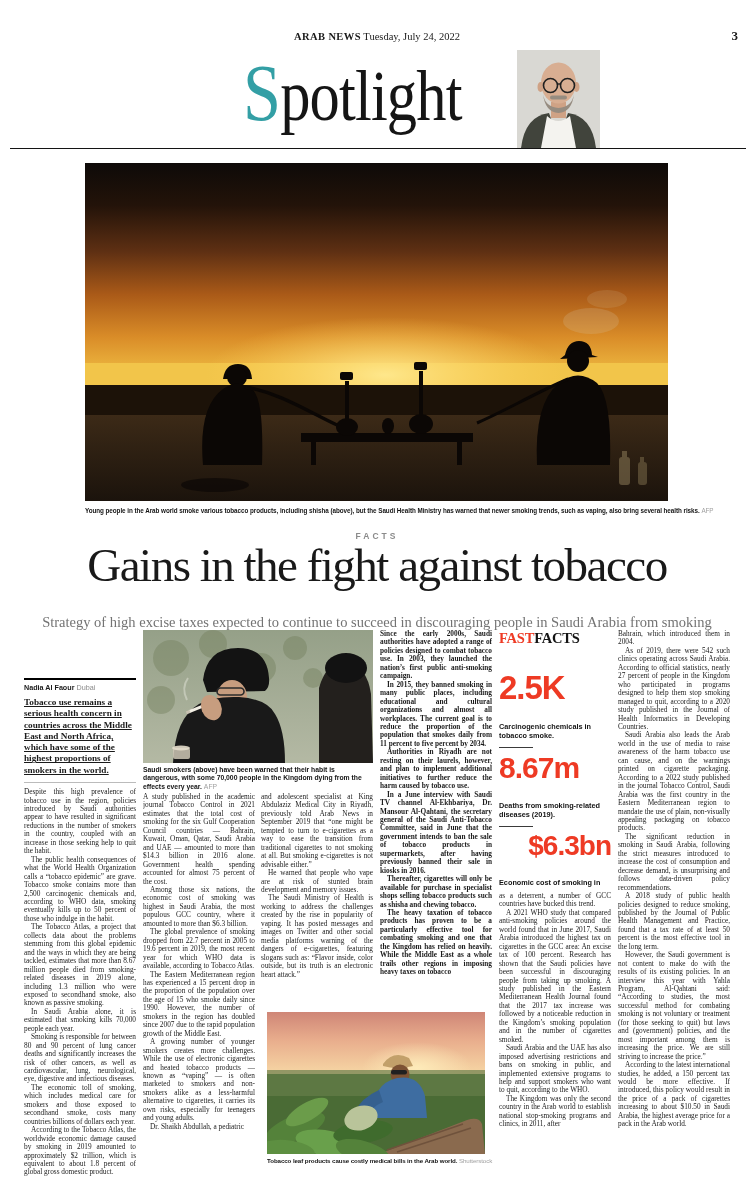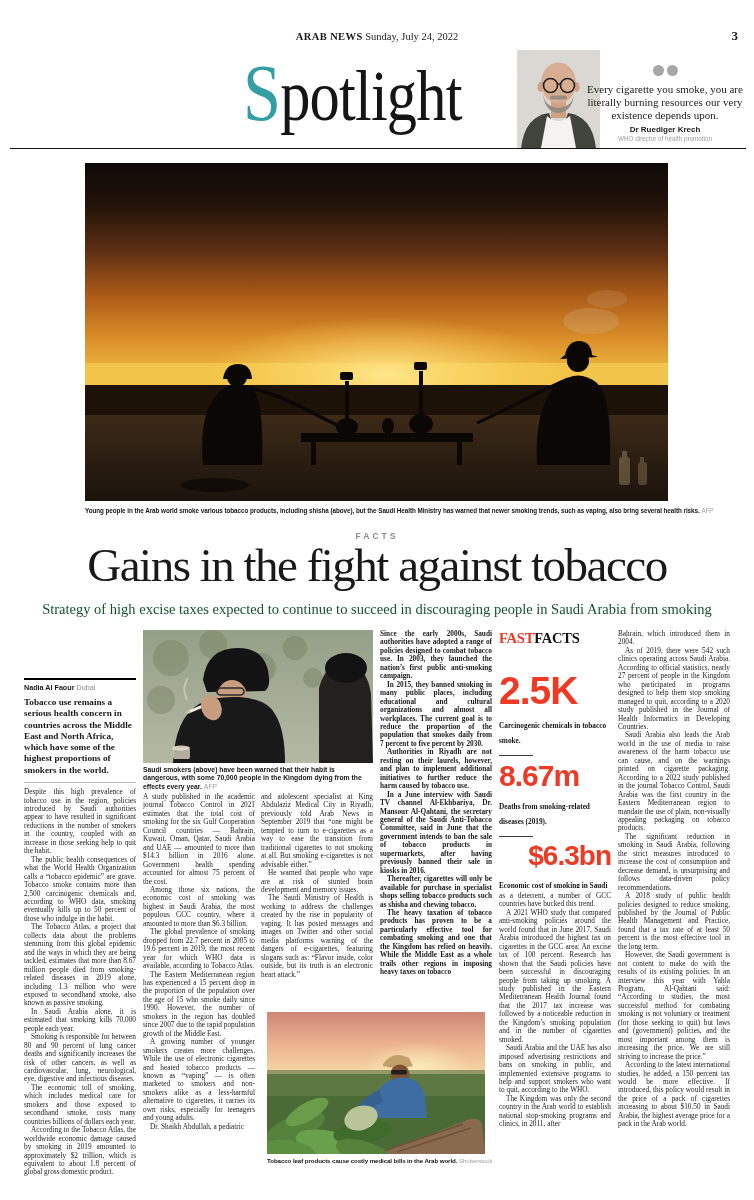--- a/index.html
+++ b/index.html
@@ -28,56 +28,56 @@
   .caption{font-family:"Liberation Sans",sans-serif;font-weight:bold;color:#141414;}
   .credit{color:#9f9f9f;font-weight:normal;}
   .main-caption{position:absolute;left:85px;top:507px;width:660px;font-size:6.3px;white-space:nowrap;letter-spacing:-.05px;}
 
   
   .kicker{position:absolute;top:531px;left:0;width:754px;text-align:center;
         font-family:"Liberation Sans",sans-serif;font-weight:bold;font-size:8.5px;
         letter-spacing:3px;color:#8b8b8b;}
   .headline{position:absolute;top:540px;left:10px;right:10px;text-align:center;
         font-size:47px;font-weight:400;letter-spacing:-1.5px;color:#191919;line-height:1.1;}
-  .subhead{position:absolute;top:601px;left:10px;right:10px;text-align:center;font-size:14.5px;color:#14532d;}
+  .subhead{position:absolute;top:614px;left:10px;right:10px;text-align:center;font-size:14.5px;color:#737373;}
 
   
   .article-body{position:absolute;left:24px;top:630px;width:706px;height:545px;}
   .col{position:absolute;width:112px;overflow:hidden;}
   .col p{margin:0;font-size:7.3px;line-height:8.45px;text-align:justify;}
   .col p + p{text-indent:7px;}
 
   .byline-rule{border-top:2.5px solid #000;margin-bottom:3px;}
   .byline{font-family:"Liberation Sans",sans-serif;font-size:7.2px;margin-bottom:5px;}
   .byline .name{font-weight:bold;}
   .byline .loc{color:#8a8a8a;}
-  .lead-par{font-weight:bold;font-size:9.2px;line-height:11.3px;margin:0 0 6px 0;}
+  .lead-par{font-weight:bold;font-size:9.2px;line-height:11.3px;margin:0 0 6px 0;text-decoration:underline;}
   .lead-rule{border-top:1px solid #bbb;margin-bottom:5px;}
 
   .inset-photo{position:absolute;overflow:hidden;}
   .photo2-caption{position:absolute;left:119px;top:136px;width:230px;font-size:6.8px;line-height:8.4px;}
   .photo3-caption{position:absolute;left:243px;top:527px;width:240px;font-size:6.2px;white-space:nowrap;letter-spacing:-.1px;}
 
   
   .fastfacts{position:absolute;left:475px;top:0;width:112px;height:258px;overflow:hidden;}
   .ff-title{font-size:14.5px;font-weight:bold;letter-spacing:-.2px;margin-bottom:24px;color:#141414;}
   .ff-title .accent{color:#EE3A24;}
   .ff-value{font-family:"Liberation Sans",sans-serif;font-weight:bold;color:#EE3A24;line-height:1;letter-spacing:-1px;}
-  .ff-label{font-family:Liberation Serif, serif;font-weight:bold;font-size:7.3px;line-height:15px;color:#141414;margin-top:8px;}
+  .ff-label{font-family:Liberation Sans, sans-serif;font-weight:bold;font-size:7.3px;line-height:9px;color:#141414;margin-top:18px;}
   .ff-rule{width:34px;border-top:1.2px solid #3a3a3a;margin:7px 0 5px 0;}
-  .v1{font-size:39px;} .v2{font-size:30px;} .v3{font-size:28px;text-align:right;} .v4{font-size:24px;}
+  .v1{font-size:33px;} .v2{font-size:30px;} .v3{font-size:28px;text-align:right;} .v4{font-size:24px;}
 </style>
 </head>
 <body>
 
 <div class="page">
 
   <div class="topbar">
     <span class="paper">ARAB NEWS</span>
-    <span>Sunday, July 24, 2022</span>
+    <span>Tuesday, July 24, 2022</span>
   </div>
   <div class="pagenum">3</div>
 
   <div class="masthead-title"><span class="cap">S</span><span>potlight</span></div>
 
   <svg class="headshot" viewBox="0 0 83 98" xmlns="http://www.w3.org/2000/svg">
     <rect x="0" y="0" width="83" height="98" fill="#d9d8d3"></rect>
     <path d="M4 98 Q8 66 32 63 L36 74 L30 98 Z" fill="#41443c"></path>
     <path d="M79 98 Q75 66 51 63 L47 74 L53 98 Z" fill="#41443c"></path>
     <path d="M24 98 L30 66 Q41 76 53 66 L59 98 Z" fill="#f4f3ef"></path>
@@ -85,26 +85,20 @@
     <ellipse cx="41.5" cy="33" rx="17.5" ry="20.5" fill="#d8ae92"></ellipse>
     <ellipse cx="23.5" cy="37" rx="3" ry="5" fill="#cfa285"></ellipse>
     <ellipse cx="59.5" cy="37" rx="3" ry="5" fill="#cfa285"></ellipse>
     <path d="M26 44 Q28 62 41.5 63 Q55 62 57 44 Q55 57 41.5 58 Q28 57 26 44 Z" fill="#968c80"></path>
     <rect x="33" y="45.5" width="17" height="4" rx="2" fill="#968c80"></rect>
     <circle cx="33.5" cy="35.5" r="7" fill="none" stroke="#202020" stroke-width="1.6"></circle>
     <circle cx="50.5" cy="35.5" r="7" fill="none" stroke="#202020" stroke-width="1.6"></circle>
     <line x1="40.5" y1="34" x2="43.5" y2="34" stroke="#202020" stroke-width="1.4"></line>
   </svg>
 
-  <div class="quoteblock">
-    <span class="quote-icon"></span><span class="quote-icon"></span>
-    <div class="quote-text">Every cigarette you smoke, you are literally burning resources our very existence depends upon.</div>
-    <div class="quote-author">Dr Ruediger Krech</div>
-    <div class="quote-role">WHO director of health promotion</div>
-  </div>
 
   <div class="masthead-rule"></div>
 
   <svg class="main-photo" viewBox="0 0 583 338" xmlns="http://www.w3.org/2000/svg">
     <defs>
       <linearGradient id="sky" x1="0" y1="0" x2="0" y2="1">
         <stop offset="0" stop-color="#0e0a08"></stop>
           <stop offset=".2" stop-color="#231309"></stop>
         <stop offset=".42" stop-color="#5f3013"></stop>
           <stop offset=".62" stop-color="#aa5a18"></stop>
@@ -270,21 +264,21 @@
       <path d="M112 78 Q94 86 88 100 L98 106 Q106 94 116 90 Z" fill="#35608f"></path>
       <ellipse cx="94" cy="106" rx="17" ry="12" fill="#b9c49a" transform="rotate(-18 94 106)"></ellipse>
     </svg>
     <div class="caption photo3-caption">
       <span>Tobacco leaf products cause costly medical bills in the Arab world.</span>
       <span class="credit">Shutterstock</span>
     </div>
 
     <div class="col" style="left:356px;top:0;height:380px;font-weight:bold;">
         <p>Since the early 2000s, Saudi authorities have adopted a range of policies designed to combat tobacco use. In 2003, they launched the nation’s first public anti-smoking campaign.</p>
-        <p>In 2015, they banned smoking in many public places, including educational and cultural organizations and almost all workplaces. The current goal is to reduce the proportion of the population that smokes daily from 7 percent to five percent by 2030.</p>
+        <p>In 2015, they banned smoking in many public places, including educational and cultural organizations and almost all workplaces. The current goal is to reduce the proportion of the population that smokes daily from 11 percent to five percent by 2034.</p>
         <p>Authorities in Riyadh are not resting on their laurels, however, and plan to implement additional initiatives to further reduce the harm caused by tobacco use.</p>
         <p>In a June interview with Saudi TV channel Al-Ekhbariya, Dr. Mansour Al-Qahtani, the secretary general of the Saudi Anti-Tobacco Committee, said in June that the government intends to ban the sale of tobacco products in supermarkets, after having previously banned their sale in kiosks in 2016.</p>
         <p>Thereafter, cigarettes will only be available for purchase in specialist shops selling tobacco products such as shisha and chewing tobacco.</p>
         <p>The heavy taxation of tobacco products has proven to be a particularly effective tool for combating smoking and one that the Kingdom has relied on heavily. While the Middle East as a whole trails other regions in imposing heavy taxes on tobacco</p>
       </div>
 
     <div class="fastfacts">
       <div class="ff-title"><span class="accent">FAST</span><span>FACTS</span></div>
       <div>
         <div class="ff-value v1">2.5K</div>

